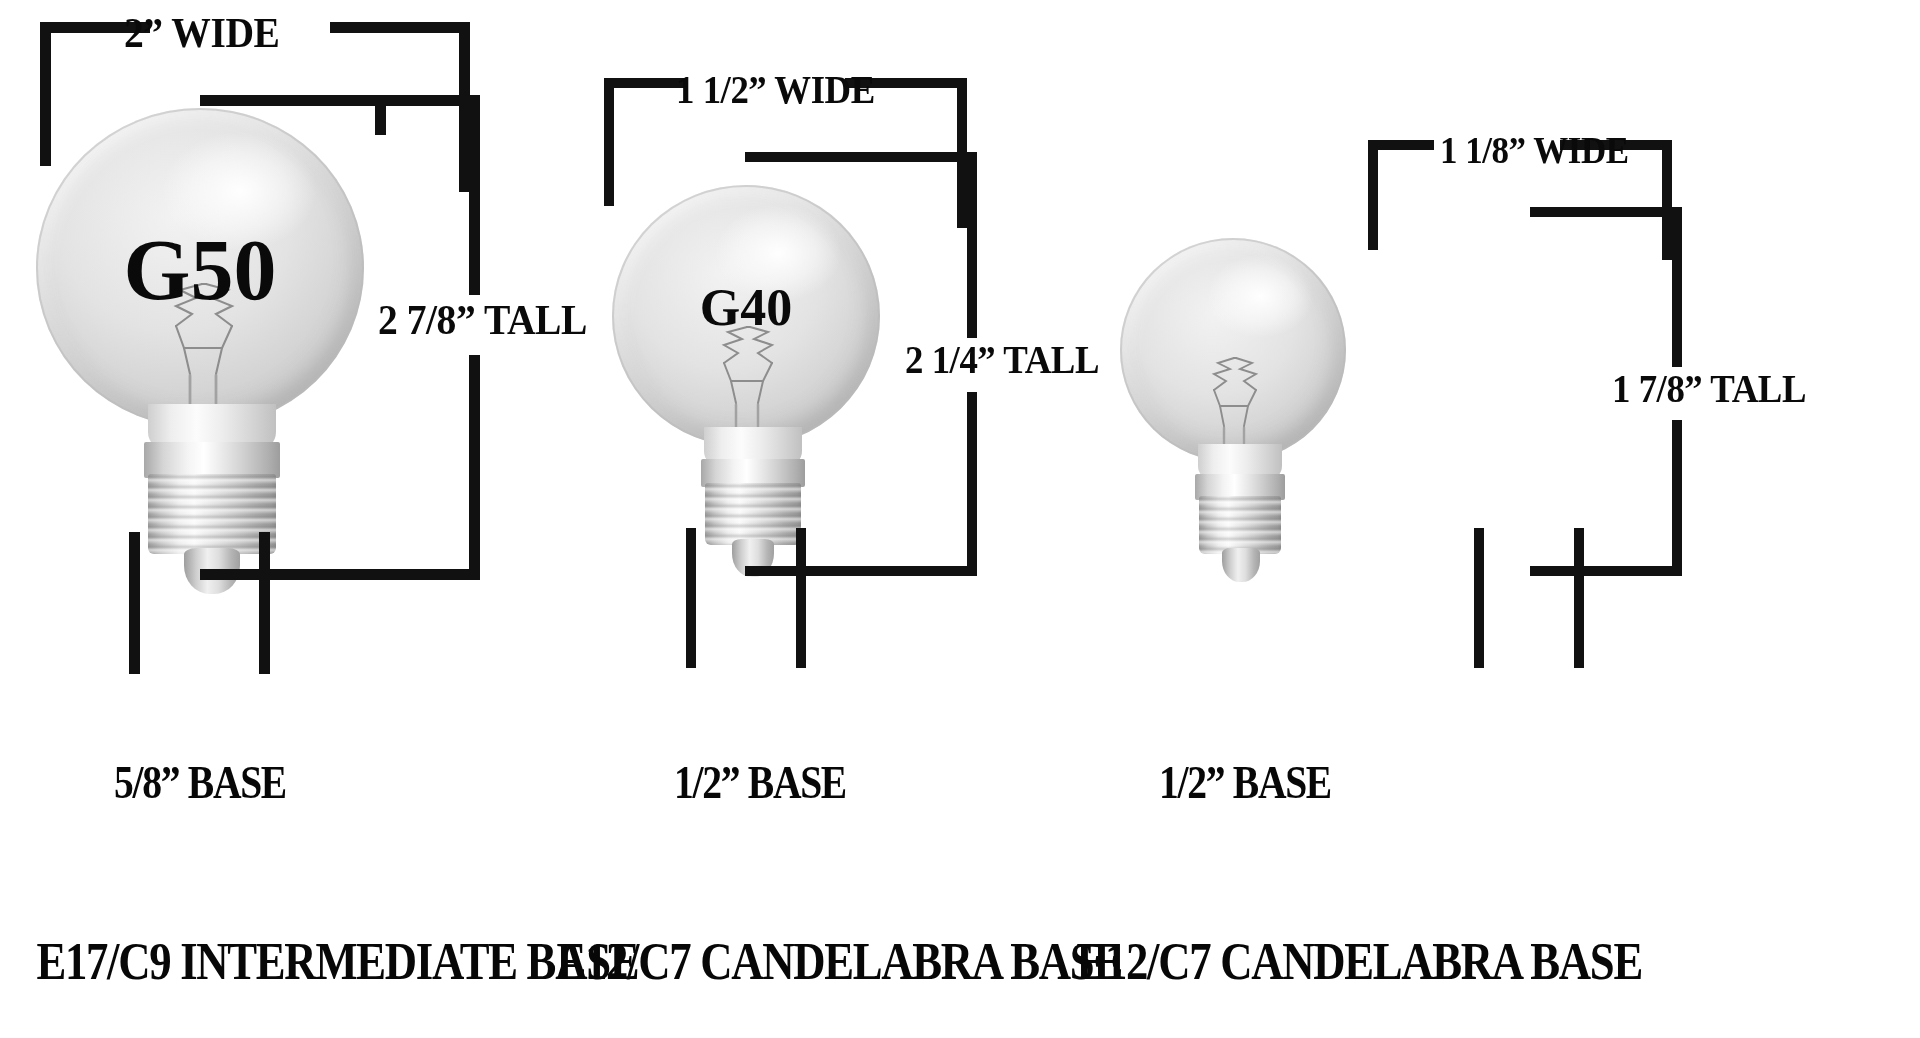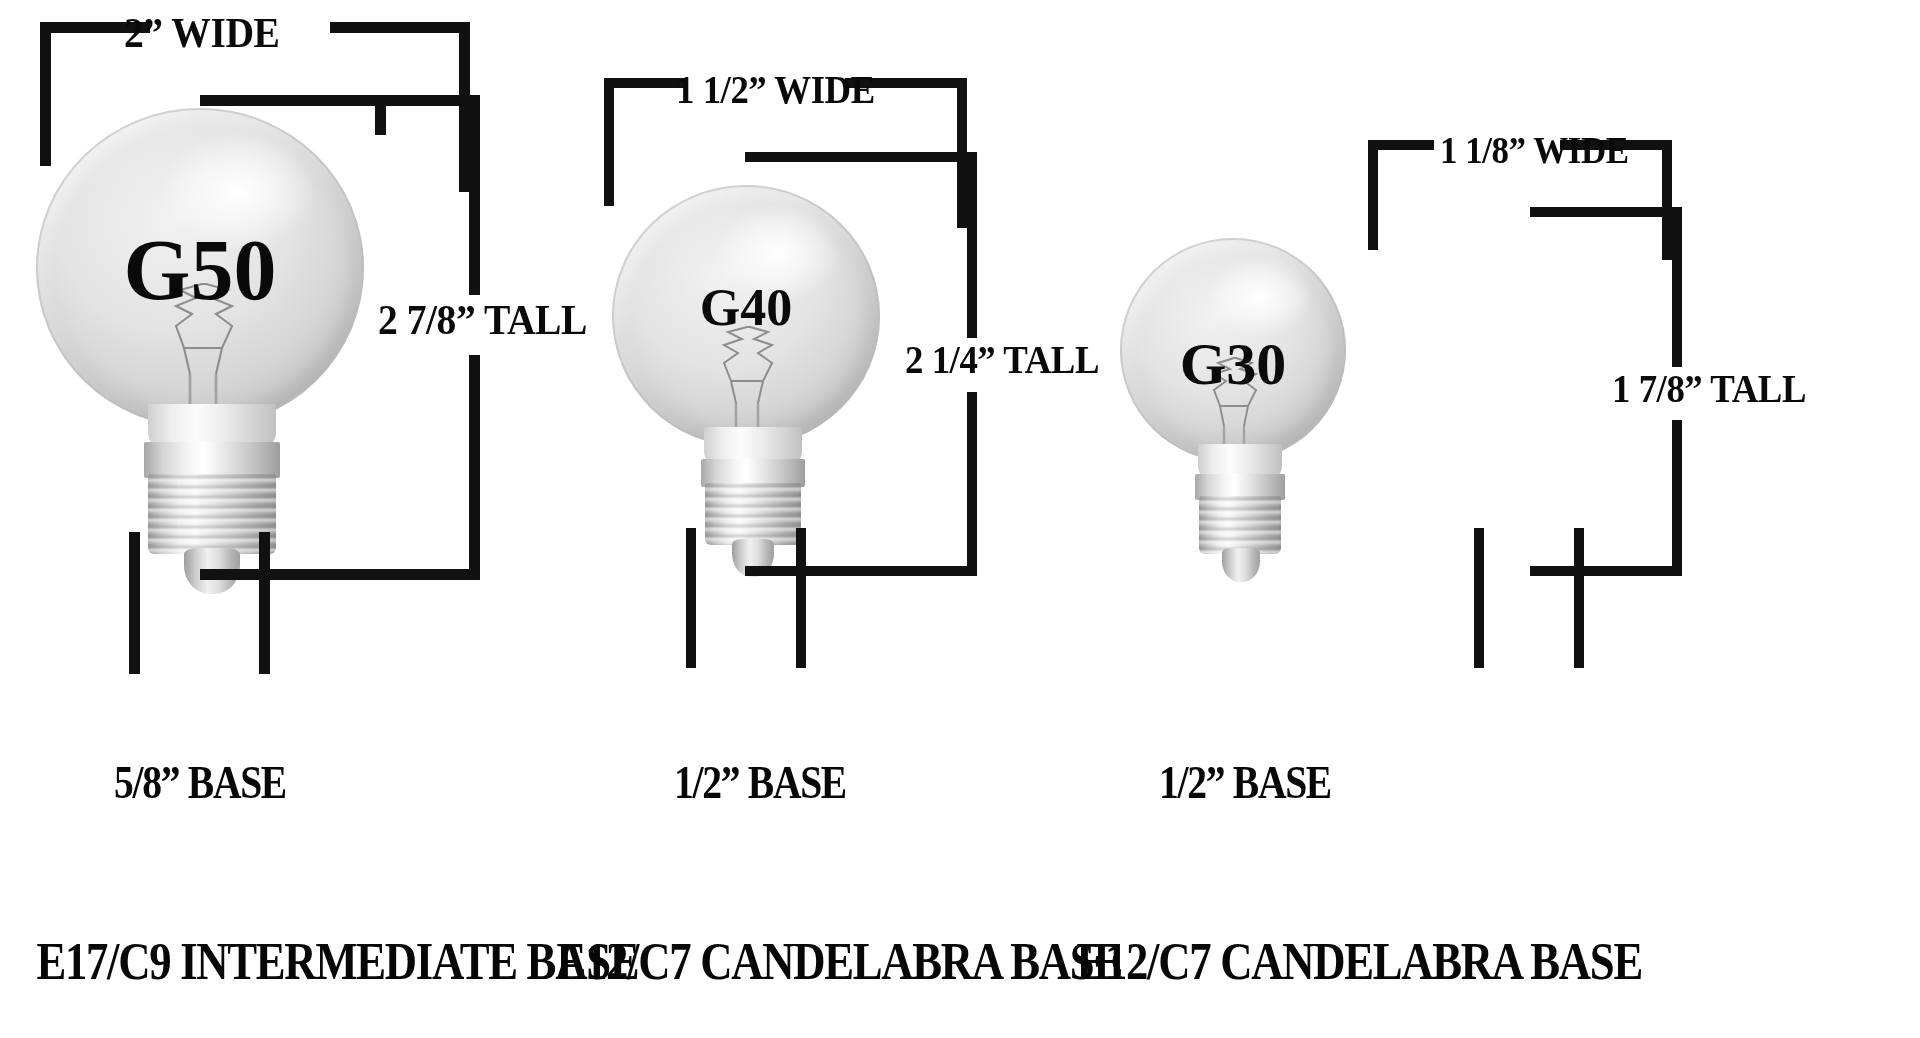--- a/index.html
+++ b/index.html
@@ -303,15 +303,14 @@
   <div class="rule" style="left:1574px; top:528px; width:10px; height:140px;"></div>
 
   <span class="caption" style="left:1045px; top:756px; width:400px; font-size:46px;">1/2” BASE</span>
 
   <span class="caption" style="left:1040px; top:932px; width:520px;">E12/C7 CANDELABRA BASE</span>
 
   <span class="model" style="left:36px; top:220px; width:328px; font-size:86px;">G50</span>
 
   <span class="model" style="left:612px; top:278px; width:268px; font-size:52px;">G40</span>
 
-  <span class="model" style="left:1120px; top:330px; width:226px; font-size:60px;">G30</span>
 
 </div>
 
 </body></html>

